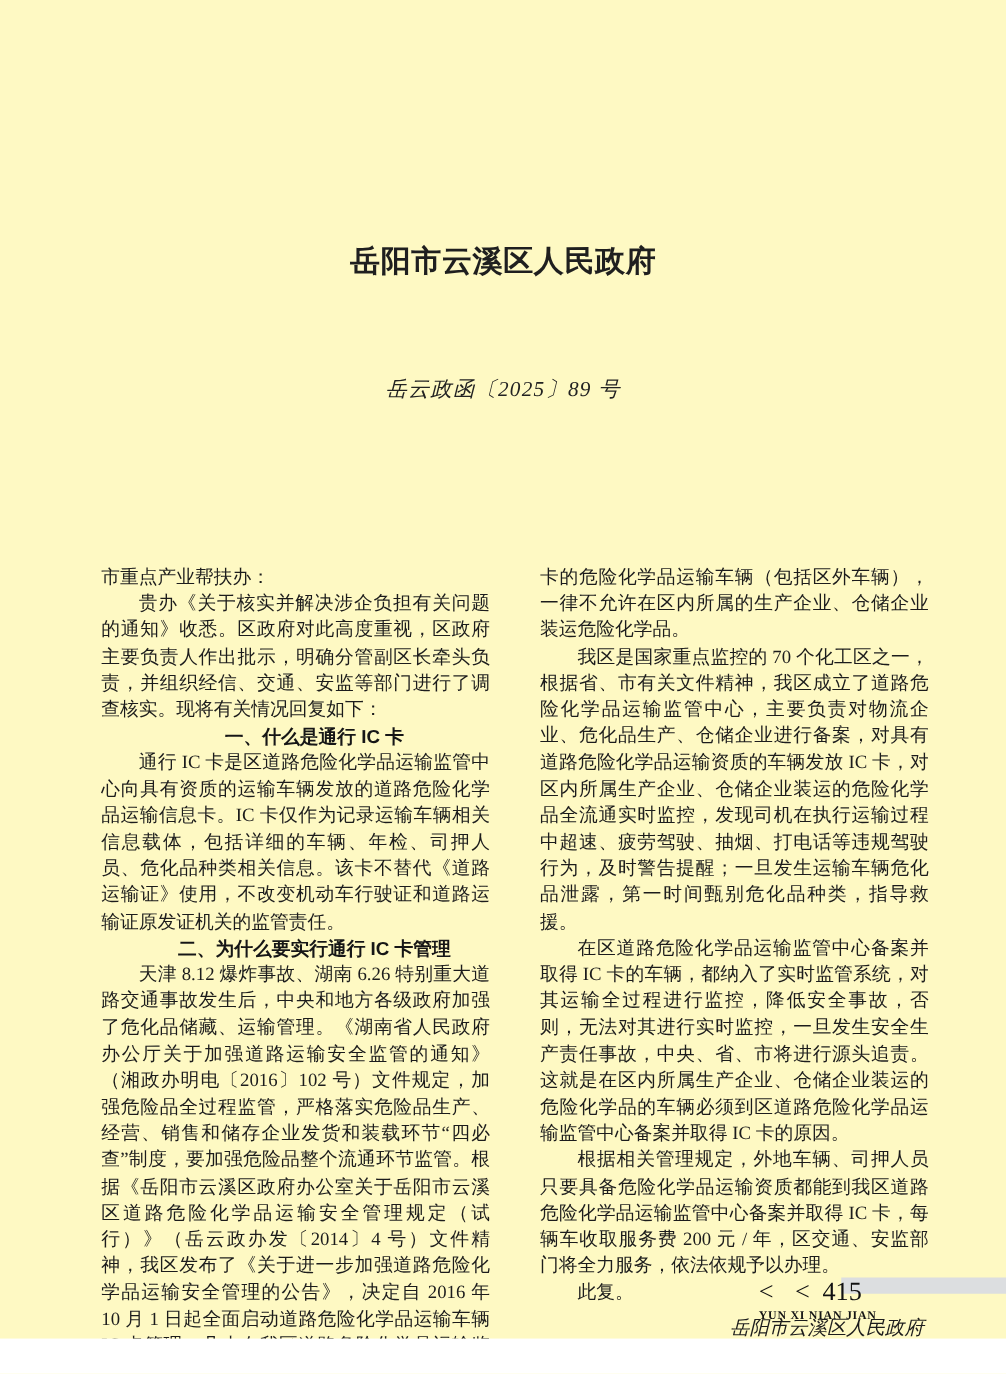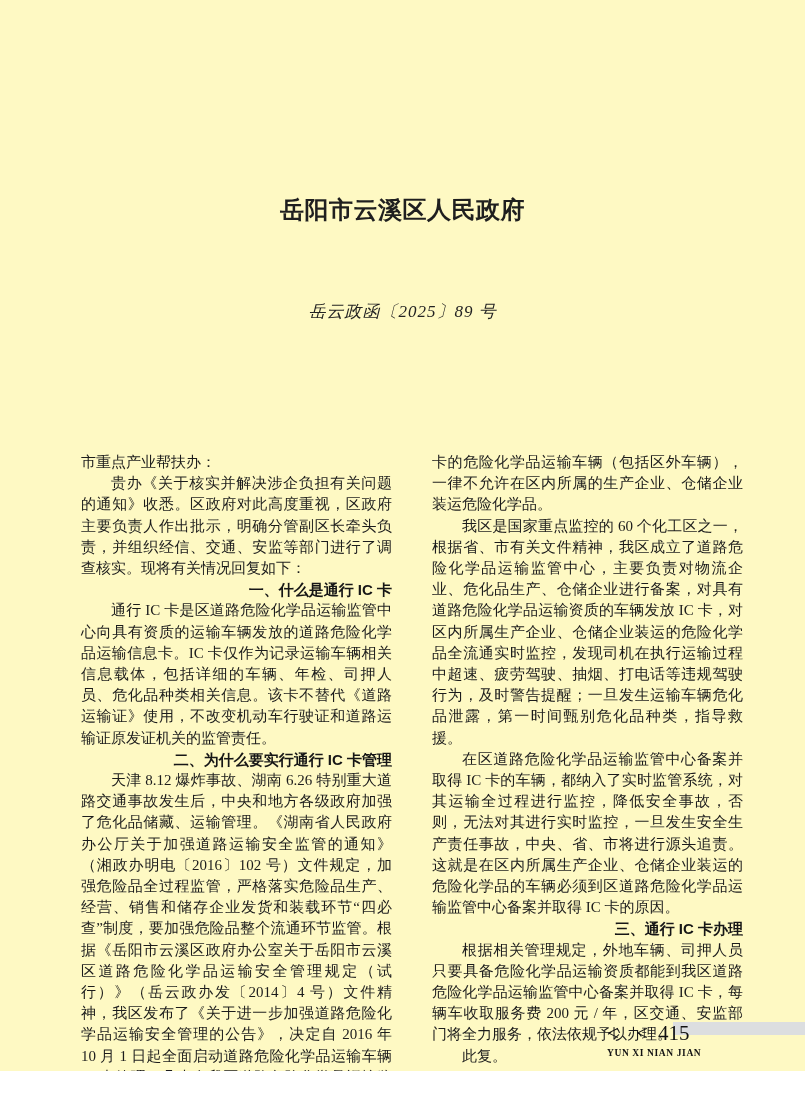--- a/index.html
+++ b/index.html
@@ -68,21 +68,21 @@
     margin-left: 18px;
   }
   .column p { margin: 0; }
   .salutation   { text-indent: 0; }
   .para         { text-indent: 2em; }
   .para-cont    { text-indent: 0; }
   .heading {
     font-family: "Liberation Sans", sans-serif;
     font-weight: bold;
     text-indent: 2em;
-    text-align: right;
+    text-align: center;
     color: #161616;
   }
   .signature-name {
     text-align: right;
     font-style: italic;
     font-size: 15.5px;
     padding-right: 4px;
     margin-top: 6px !important;
   }
   .signature-date {
@@ -139,23 +139,22 @@
     <div class="column">
         <p class="salutation">市重点产业帮扶办：</p>
         <p class="para">贵办《关于核实并解决涉企负担有关问题的通知》收悉。区政府对此高度重视，区政府主要负责人作出批示，明确分管副区长牵头负责，并组织经信、交通、安监等部门进行了调查核实。现将有关情况回复如下：</p>
         <p class="heading">一、什么是通行 IC 卡</p>
         <p class="para">通行 IC 卡是区道路危险化学品运输监管中心向具有资质的运输车辆发放的道路危险化学品运输信息卡。IC 卡仅作为记录运输车辆相关信息载体，包括详细的车辆、年检、司押人员、危化品种类相关信息。该卡不替代《道路运输证》使用，不改变机动车行驶证和道路运输证原发证机关的监管责任。</p>
         <p class="heading">二、为什么要实行通行 IC 卡管理</p>
         <p class="para">天津 8.12 爆炸事故、湖南 6.26 特别重大道路交通事故发生后，中央和地方各级政府加强了危化品储藏、运输管理。《湖南省人民政府办公厅关于加强道路运输安全监管的通知》（湘政办明电〔2016〕102 号）文件规定，加强危险品全过程监管，严格落实危险品生产、经营、销售和储存企业发货和装载环节“四必查”制度，要加强危险品整个流通环节监管。根据《岳阳市云溪区政府办公室关于岳阳市云溪区道路危险化学品运输安全管理规定（试行）》（岳云政办发〔2014〕4 号）文件精神，我区发布了《关于进一步加强道路危险化学品运输安全管理的公告》，决定自 2016 年 10 月 1 日起全面启动道路危险化学品运输车辆 IC 卡管理，凡未在我区道路危险化学品运输监管中心备案并取得车辆 IC</p>
       </div>
     <div class="column">
         <p class="para-cont">卡的危险化学品运输车辆（包括区外车辆），一律不允许在区内所属的生产企业、仓储企业装运危险化学品。</p>
-        <p class="para">我区是国家重点监控的 60 个化工区之一，根据省、市有关文件精神，我区成立了道路危险化学品运输监管中心，主要负责对物流企业、危化品生产、仓储企业进行备案，对具有道路危险化学品运输资质的车辆发放 IC 卡，对区内所属生产企业、仓储企业装运的危险化学品全流通实时监控，发现司机在执行运输过程中超速、疲劳驾驶、抽烟、打电话等违规驾驶行为，及时警告提醒；一旦发生运输车辆危化品泄露，第一时间甄别危化品种类，指导救援。</p>
+        <p class="para">我区是国家重点监控的 70 个化工区之一，根据省、市有关文件精神，我区成立了道路危险化学品运输监管中心，主要负责对物流企业、危化品生产、仓储企业进行备案，对具有道路危险化学品运输资质的车辆发放 IC 卡，对区内所属生产企业、仓储企业装运的危险化学品全流通实时监控，发现司机在执行运输过程中超速、疲劳驾驶、抽烟、打电话等违规驾驶行为，及时警告提醒；一旦发生运输车辆危化品泄露，第一时间甄别危化品种类，指导救援。</p>
         <p class="para">在区道路危险化学品运输监管中心备案并取得 IC 卡的车辆，都纳入了实时监管系统，对其运输全过程进行监控，降低安全事故，否则，无法对其进行实时监控，一旦发生安全生产责任事故，中央、省、市将进行源头追责。这就是在区内所属生产企业、仓储企业装运的危险化学品的车辆必须到区道路危险化学品运输监管中心备案并取得 IC 卡的原因。</p>
-        <p class="heading">三、通行 IC 卡办理</p>
         <p class="para">根据相关管理规定，外地车辆、司押人员只要具备危险化学品运输资质都能到我区道路危险化学品运输监管中心备案并取得 IC 卡，每辆车收取服务费 200 元 / 年，区交通、安监部门将全力服务，依法依规予以办理。</p>
         <p class="para">此复。</p>
         <p class="signature-name">岳阳市云溪区人民政府</p>
         <p class="signature-date">2016 年 11 月 3 日</p>
       </div>
   </div>
 
   <div class="footer-bar" style="background: rgb(220, 222, 224);"></div>
   <div class="page-marker">
     <span class="arrows">&lt; &lt;</span><span class="num">415</span>

